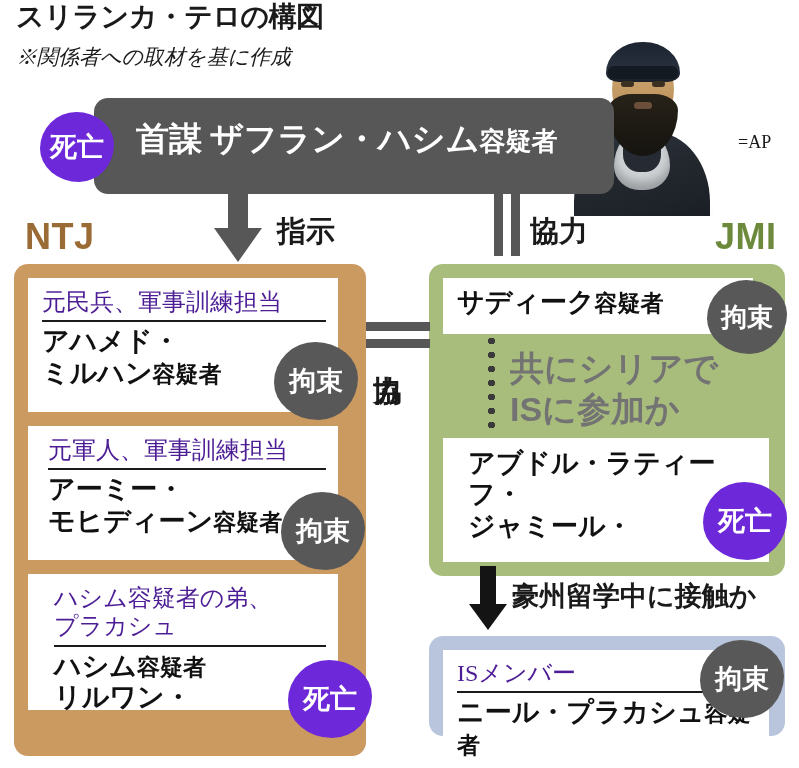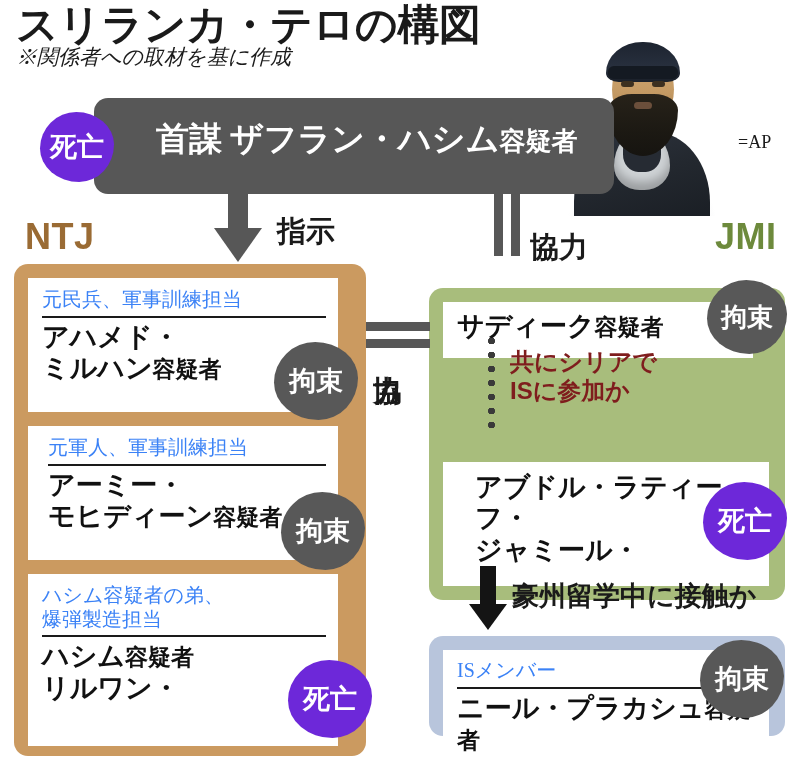--- a/index.html
+++ b/index.html
@@ -14,21 +14,21 @@
     overflow: hidden;
     font-family: "Liberation Sans", "DejaVu Sans", sans-serif;
     color: #1a1a1a;
   }
 
   
   .page-title {
     position: absolute;
     left: 16px;
     top: 2px;
-    font-size: 42px;
+    font-size: 28px;
     font-weight: bold;
     letter-spacing: -0.5px;
     line-height: 1.1;
     white-space: nowrap;
   }
   .page-subtitle {
     position: absolute;
     left: 16px;
     top: 46px;
     font-size: 21px;
@@ -165,21 +165,21 @@
     position: absolute;
     left: 94px;
     top: 98px;
     width: 520px;
     height: 96px;
     background: #575757;
     border-radius: 14px;
   }
   .top-banner-text {
     position: absolute;
-    left: 156px;
+    left: 136px;
     top: 117px;
     font-size: 33px;
     font-weight: bold;
     color: #ffffff;
     white-space: nowrap;
     letter-spacing: 0px;
     z-index: 6;
   }
   .top-banner-text .small {
     font-size: 26px;
@@ -243,21 +243,21 @@
     width: 9px;
     height: 66px;
     background: #575757;
     z-index: 3;
   }
   .vert-dbl-a { left: 494px; }
   .vert-dbl-b { left: 511px; }
   .label-kyoryoku-top {
     position: absolute;
     left: 530px;
-    top: 228px;
+    top: 212px;
     font-size: 29px;
     font-weight: bold;
     white-space: nowrap;
   }
 
   
   .org-label {
     position: absolute;
     font-size: 36px;
     font-weight: bold;
@@ -286,63 +286,62 @@
     width: 352px;
     height: 492px;
     background: #cb9a60;
   }
   .panel-jmi {
     left: 429px;
     top: 264px;
     width: 356px;
     height: 312px;
     background: #a8bd7c;
-    margin-top: 24px;
   }
   .panel-is {
     left: 429px;
     top: 636px;
     width: 356px;
     height: 100px;
     background: #b8c5dc;
   }
 
   .card {
     position: absolute;
     background: #ffffff;
     box-sizing: border-box;
   }
 
   .card-head {
-    font-size: 20px;
+    font-size: 24px;
     font-family: "Liberation Serif", "DejaVu Serif", serif;
     line-height: 1.18;
-    color: #3b82f6;
+    color: #4c1d95;
     white-space: nowrap;
   }
   .card-rule {
     border-top: 2px solid #1a1a1a;
     margin: 4px 0 4px 0;
   }
   .card-name {
     font-size: 27px;
     font-weight: bold;
     line-height: 1.16;
     color: #111111;
   }
   .sfx-small { font-size: 23px; }
 
   
   .card-ntj-1 { left: 14px; top: 14px; width: 310px; height: 134px; padding: 10px 12px 0 14px; }
   .card-ntj-2 { left: 14px; top: 162px; width: 310px; height: 134px; padding: 10px 12px 0 20px; }
-  .card-ntj-3 { left: 14px; top: 310px; width: 310px; height: 172px; padding: 10px 12px 0 14px; }
+  .card-ntj-3 { left: 14px; top: 310px; width: 310px; height: 136px; padding: 10px 12px 0 26px; }
 
   
   .card-jmi-1 { left: 14px; top: 14px; width: 310px; height: 56px; padding: 9px 12px 0 14px; }
-  .card-jmi-2 { left: 14px; top: 174px; width: 326px; height: 124px; padding: 10px 12px 0 32px; }
+  .card-jmi-2 { left: 14px; top: 174px; width: 326px; height: 124px; padding: 10px 12px 0 25px; }
 
   
   .card-is-1 { left: 14px; top: 14px; width: 326px; height: 92px; padding: 9px 12px 0 14px; }
 
   
   .badge-ntj-1 { left: 274px; top: 342px; width: 84px; height: 78px; font-size: 27px; }
   .badge-ntj-2 { left: 281px; top: 492px; width: 84px; height: 78px; font-size: 27px; }
   .badge-ntj-3 { left: 288px; top: 660px; width: 84px; height: 78px; font-size: 27px; }
   .badge-jmi-1 { left: 707px; top: 280px; width: 80px; height: 74px; font-size: 26px; }
   .badge-jmi-2 { left: 703px; top: 482px; width: 84px; height: 78px; font-size: 27px; }
@@ -380,24 +379,24 @@
     height: 96px;
     background-image: radial-gradient(circle, #3a3a3a 40%, rgba(0,0,0,0) 42%);
     background-size: 9px 14px;
     background-repeat: repeat-y;
     z-index: 5;
   }
   .note-syria {
     position: absolute;
     left: 510px;
     top: 348px;
-    font-size: 24px;
+    font-size: 34px;
     font-weight: bold;
     line-height: 1.2;
-    color: #7f1d1d;
+    color: #737373;
     z-index: 5;
     white-space: nowrap;
   }
 
   
   .arrow2-shaft {
     position: absolute;
     left: 480px;
     top: 566px;
     width: 16px;
@@ -479,21 +478,21 @@
     <div class="card-rule"></div>
     <div class="card-name">
       <div>アーミー・</div>
       <div><span>モヒディーン</span><span class="sfx-small">容疑者</span></div>
     </div>
   </div>
 
   <div class="card card-ntj-3">
     <div class="card-head">
       <div>ハシム容疑者の弟、</div>
-      <div>爆弾製造担当</div>
+      <div>プラカシュ</div>
     </div>
     <div class="card-rule"></div>
     <div class="card-name">
       <div><span>ハシム</span><span class="sfx-small">容疑者</span></div>
       <div>リルワン・</div>
     </div>
   </div>
 
 </div>
 

